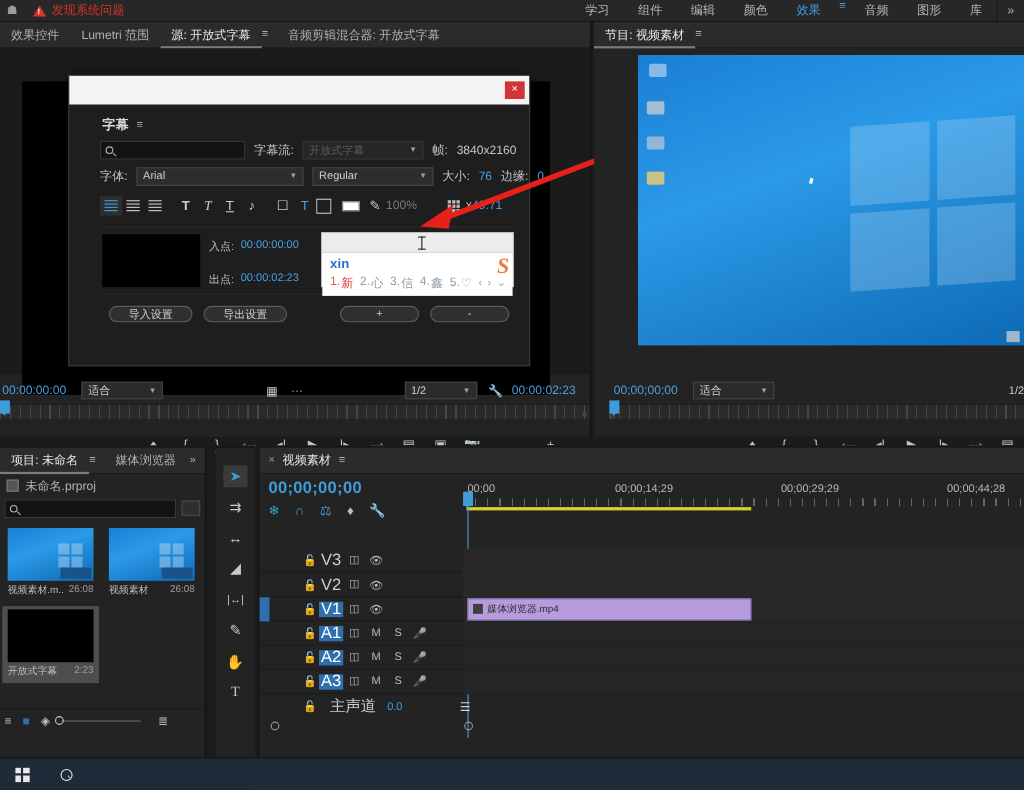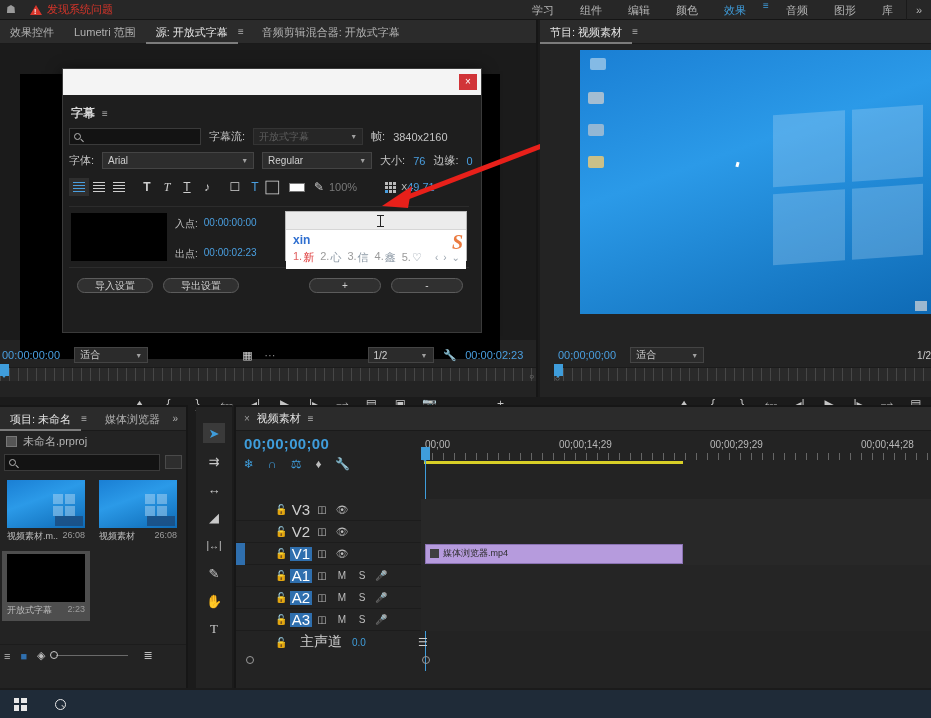--- a/index.html
+++ b/index.html
@@ -37,21 +37,21 @@
   .src-stage{position:absolute;left:0;top:24px;width:536px;height:296px;background:#1b1b1b;
     display:flex;align-items:center;justify-content:center;}
   .src-black{position:absolute;left:20px;top:30px;width:480px;height:285px;background:#000;}
 
   
   .capdlg{position:absolute;left:62px;top:48px;width:420px;height:265px;background:#1e1e1e;
     border:1px solid #3a3a3a;box-shadow:0 3px 14px rgba(0,0,0,.7);}
   .cap-title{height:26px;background:#f4f4f4;display:flex;align-items:center;justify-content:flex-end;}
   .cap-close{width:18px;height:16px;background:#d13438;color:#fff;font-size:10px;
     display:flex;align-items:center;justify-content:center;margin-right:4px;line-height:1;}
-  .cap-body{padding:6px 8px 0 2px;}
+  .cap-body{padding:6px 8px 0 24px;}
   .cap-hdr{display:flex;align-items:center;gap:7px;padding:4px 2px 6px 6px;}
   .cap-hdr-title{font-size:12px;color:#d8d8d8;font-weight:bold;}
   .cap-hdr-ham{font-size:10px;color:#aaa;}
   .cap-row{display:flex;align-items:center;gap:8px;margin-bottom:7px;padding-left:4px;}
   .cap-search{flex:0 0 132px;height:17px;background:#131313;border:1px solid #3a3a3a;
     display:flex;align-items:center;padding-left:4px;}
   .mag{width:7px;height:7px;border:1.4px solid #b4b4b4;border-radius:50%;position:relative;display:inline-block;}
   .mag::after{content:"";position:absolute;width:4px;height:1.4px;background:#b4b4b4;
     transform:rotate(45deg);left:5px;top:6px;}
   .lbl{font-size:11px;color:#c4c4c4;white-space:nowrap;}

